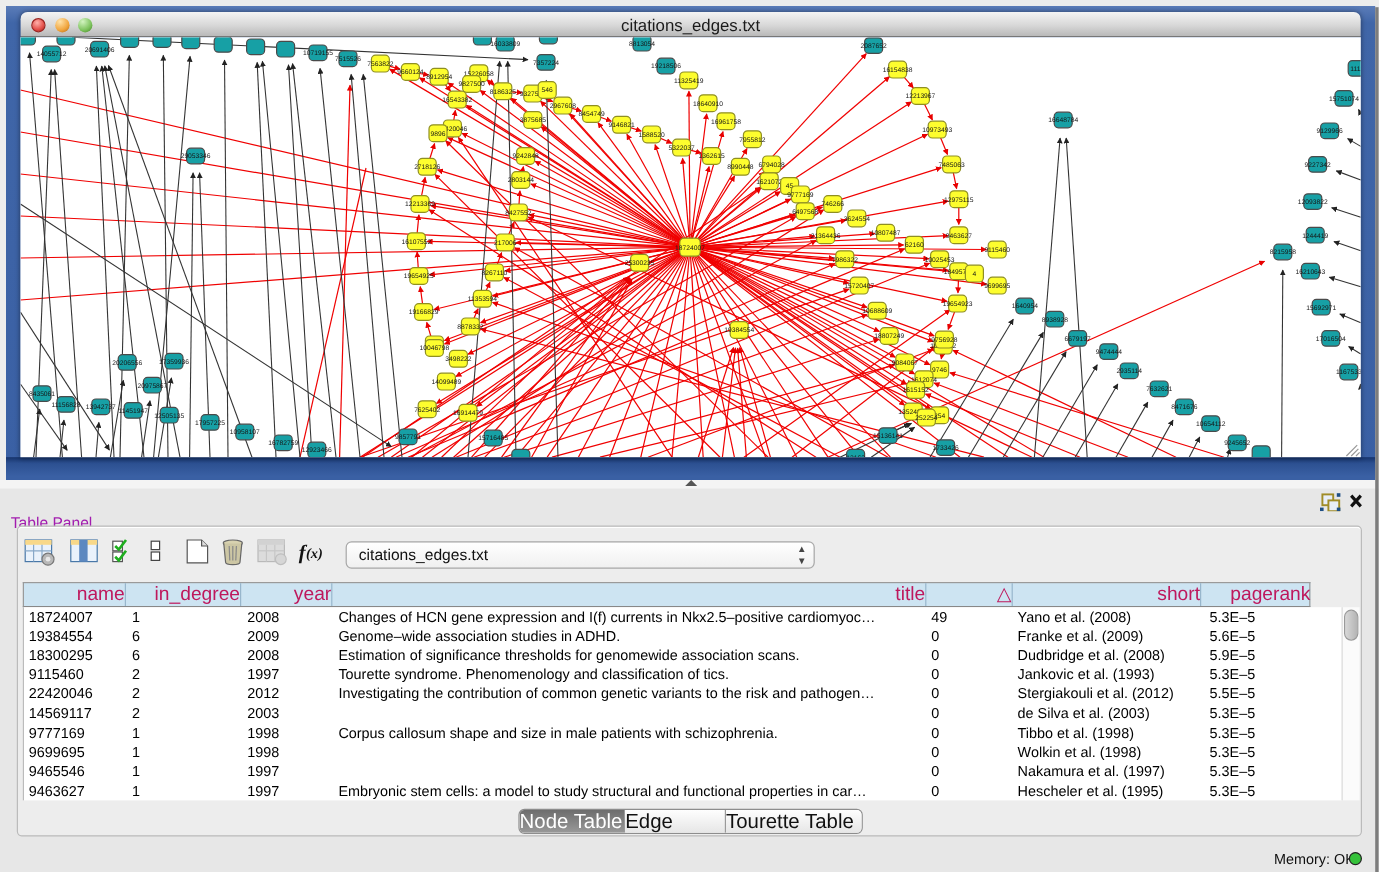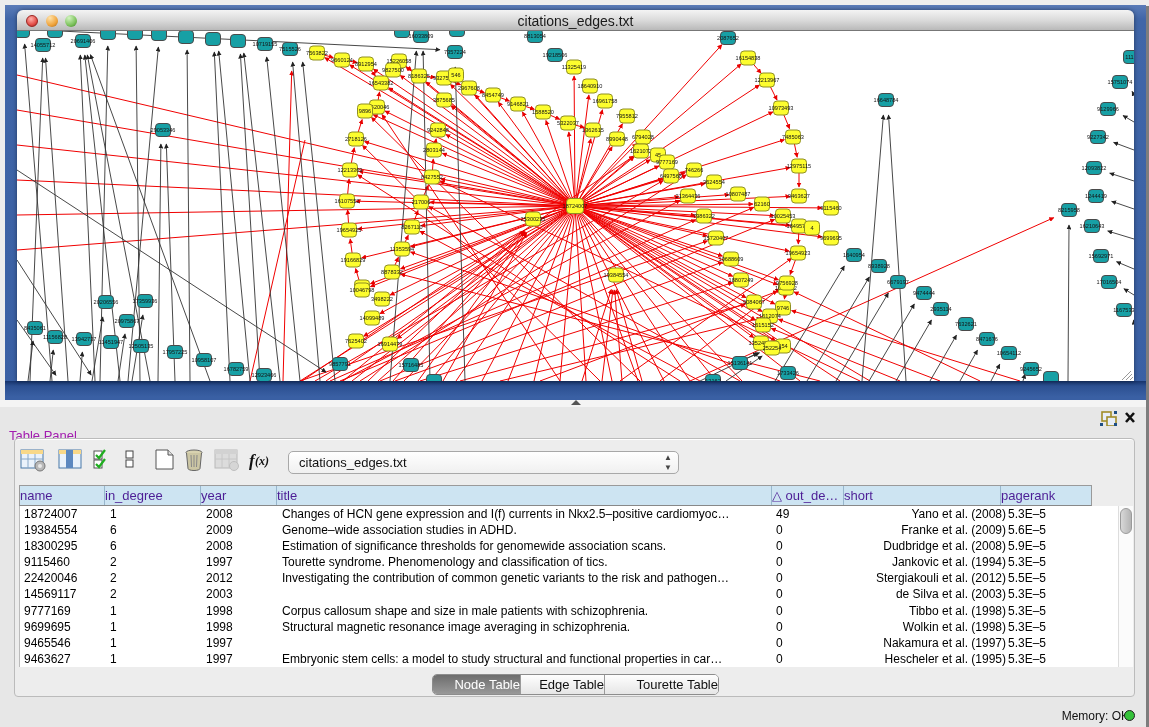--- a/index.html
+++ b/index.html
@@ -9,30 +9,30 @@
 #titlebar .t{text-align:center;font-size:14px;color:#1a1a1a;line-height:22px}
 .tl{position:absolute;top:5px;width:12px;height:12px;border-radius:50%}
 #canvas{position:absolute;left:0;top:21px;width:1117px;height:350px;background:#fff;overflow:hidden}
 #rstrip{position:absolute;left:1146px;top:6px;width:3px;height:721px;background:#7d7d7d;z-index:9}
 #tp{position:absolute;left:0;top:407px;width:1149px;height:320px;background:#e7e7e7}
 #tplabel{position:absolute;left:9px;top:428px;font-size:13px;color:#a21caf}
 #panel{position:absolute;left:14px;top:438px;width:1121px;height:259px;border:1px solid #bbb;border-radius:4px;background:#ededed;box-shadow:inset 0 1px 0 #fff}
 .ddl{position:absolute;left:273px;top:12px;width:391px;height:23px;background:linear-gradient(#fff,#f0f0f0);border:1px solid #a8a8a8;border-radius:5px;font-size:13px;color:#111;line-height:21px;padding-left:10px}
 .ddl .ar{position:absolute;right:6px;top:1px;font-size:8px;color:#444;line-height:10px}
 #thead{position:absolute;left:4px;top:46px;width:1073px;height:21px;background:#cde4f2;border:1px solid #9a9a9a;border-bottom:1px solid #888}
-#thead span{position:absolute;top:0;height:19px;border-right:1px solid #98b6cc;font-size:13px;color:#4c1d95;text-align:left;line-height:19px}
+#thead span{position:absolute;top:0;height:19px;border-right:1px solid #98b6cc;font-size:16px;color:#be185d;text-align:right;line-height:19px}
 #tbody{position:absolute;left:4px;top:67px;width:1099px;height:161px;background:#fff;border-left:1px solid #bbb}
 .tr{position:relative;height:16.1px;font-size:12px;color:#000;white-space:nowrap}
 .tr span{position:absolute;top:1px}
 .c1{left:4px} .c2{left:90px} .c3{left:186px} .c4{left:262px} .c5{left:756px}
-.c6{left:828px;width:158px;text-align:right} .c7{left:988px}
+.c6{left:828px;width:158px;text-align:left} .c7{left:988px}
 #vsb{position:absolute;left:1103px;top:67px;width:15px;height:161px;background:#fbfbfb;border-left:1px solid #ddd}
 #vsb .th{position:absolute;left:1px;top:2px;width:12px;height:26px;background:linear-gradient(90deg,#d8d8d8,#b4b4b4);border:1px solid #9a9a9a;border-radius:6px}
 #tabs{position:absolute;left:417px;top:235px;height:21px;border:1px solid #8d8d8d;border-radius:5px;overflow:hidden;display:flex;background:#fff}
-#tabs div{font-size:13px;line-height:19px;text-align:right;border-right:1px solid #9a9a9a}
+#tabs div{font-size:17px;line-height:19px;text-align:left;border-right:1px solid #9a9a9a}
 #tabs .sel{background:linear-gradient(#6d6d6d,#999);color:#fff}
 #tabs .n{background:linear-gradient(#fefefe,#e6e6e6);color:#111}
 #mem{position:absolute;right:20px;top:709px;font-size:12px;color:#111}
 #memdot{position:absolute;right:14px;top:710px;width:11px;height:11px;border-radius:50%;background:#35c23a;border:1.5px solid #222}
 </style></head><body>
 <div id="desk"></div>
 <div id="deskbot"></div>
 <div id="win">
  <div id="titlebar">
       <div class="t">citations_edges.txt</div>
@@ -655,21 +655,21 @@
         <span class="c5">0</span>
         <span class="c6">Dudbridge et al. (2008)</span>
         <span class="c7">5.9E–5</span>
       </div>
 <div class="tr">
         <span class="c1">9115460</span>
         <span class="c2">2</span>
         <span class="c3">1997</span>
         <span class="c4">Tourette syndrome. Phenomenology and classification of tics.</span>
         <span class="c5">0</span>
-        <span class="c6">Jankovic et al. (1994)</span>
+        <span class="c6">Jankovic et al. (1993)</span>
         <span class="c7">5.3E–5</span>
       </div>
 <div class="tr">
         <span class="c1">22420046</span>
         <span class="c2">2</span>
         <span class="c3">2012</span>
         <span class="c4">Investigating the contribution of common genetic variants to the risk and pathogen…</span>
         <span class="c5">0</span>
         <span class="c6">Stergiakouli et al. (2012)</span>
         <span class="c7">5.5E–5</span>
@@ -688,21 +688,20 @@
         <span class="c3">1998</span>
         <span class="c4">Corpus callosum shape and size in male patients with schizophrenia.</span>
         <span class="c5">0</span>
         <span class="c6">Tibbo et al. (1998)</span>
         <span class="c7">5.3E–5</span>
       </div>
 <div class="tr">
         <span class="c1">9699695</span>
         <span class="c2">1</span>
         <span class="c3">1998</span>
-        <span class="c4">Structural magnetic resonance image averaging in schizophrenia.</span>
         <span class="c5">0</span>
         <span class="c6">Wolkin et al. (1998)</span>
         <span class="c7">5.3E–5</span>
       </div>
 <div class="tr">
         <span class="c1">9465546</span>
         <span class="c2">1</span>
         <span class="c3">1997</span>
         <span class="c5">0</span>
         <span class="c6">Nakamura et al. (1997)</span>

